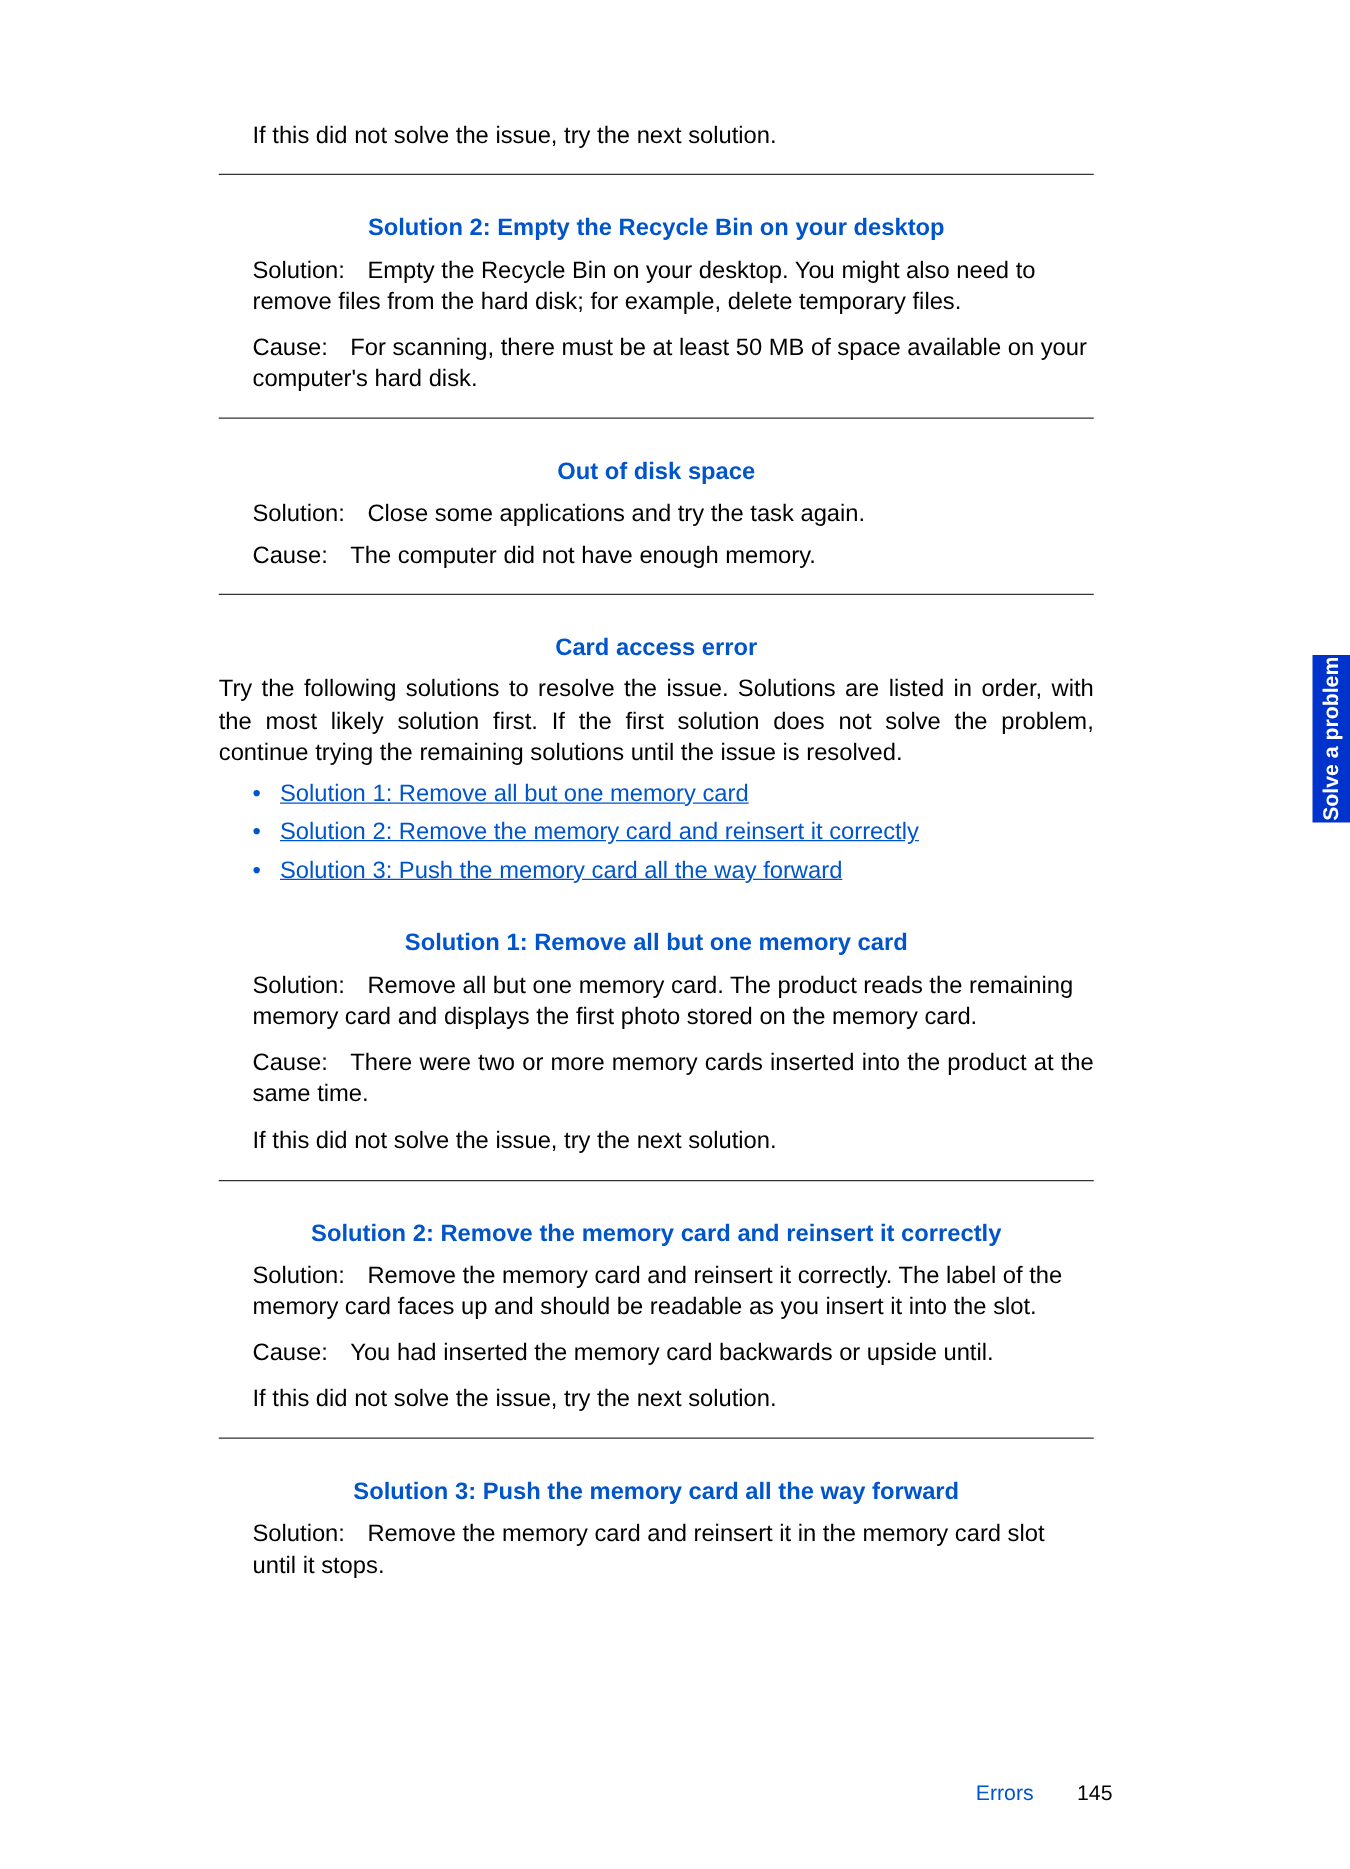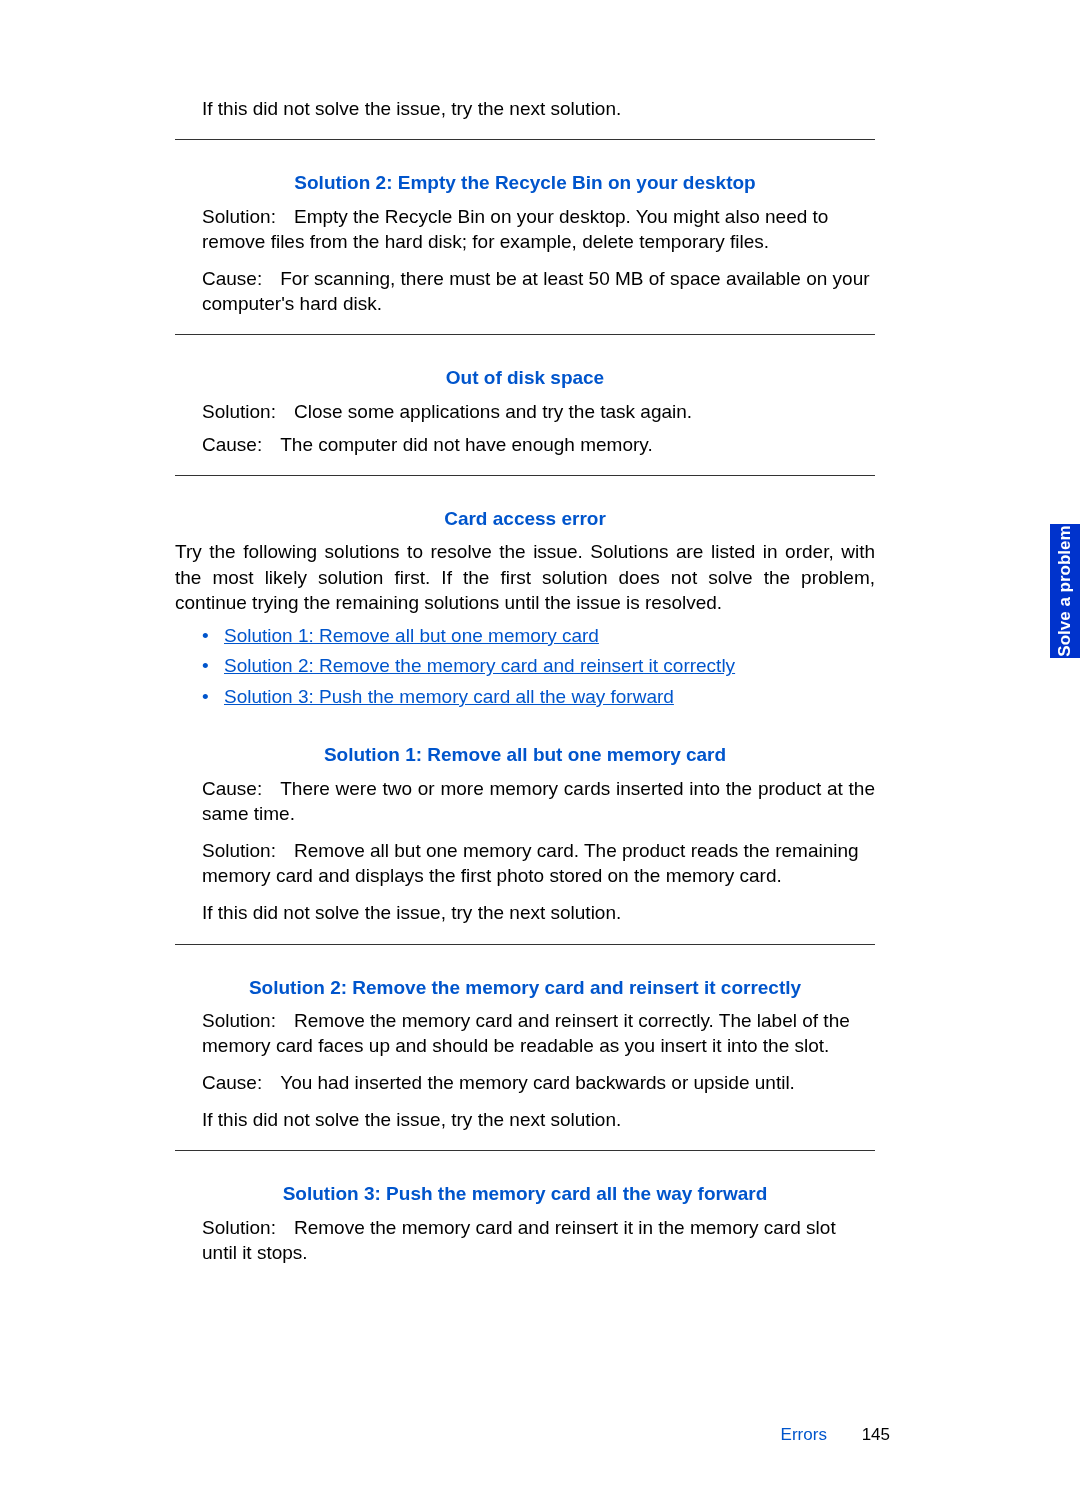--- a/index.html
+++ b/index.html
@@ -129,22 +129,22 @@
       <li><span class="dot">•</span><a href="#">Solution 2: Remove the memory card and reinsert it correctly</a></li>
       <li><span class="dot">•</span><a href="#">Solution 3: Push the memory card all the way forward</a></li>
     </ul>
   </div>
 
   <div class="section-gap"></div>
 
   <div>
     <div class="heading">Solution 1: Remove all but one memory card</div>
     <div class="body indent">
+      <p class="para-spaced"><span class="label-bold">Solution:</span><span class="gap-after-label"></span><span>Remove all but one memory card. The product reads the remaining memory card and displays the first photo stored on the memory card.</span></p>
       <p class="para-spaced" style="text-align:justify;"><span class="label-bold">Cause:</span><span class="gap-after-label"></span><span>There were two or more memory cards inserted into the product at the same time.</span></p>
-      <p class="para-spaced"><span class="label-bold">Solution:</span><span class="gap-after-label"></span><span>Remove all but one memory card. The product reads the remaining memory card and displays the first photo stored on the memory card.</span></p>
       <p>If this did not solve the issue, try the next solution.</p>
     </div>
   </div>
   <hr class="divider">
 
   <div>
     <div class="heading">Solution 2: Remove the memory card and reinsert it correctly</div>
     <div class="body indent">
       <p class="para-spaced"><span class="label-bold">Solution:</span><span class="gap-after-label"></span><span>Remove the memory card and reinsert it correctly. The label of the memory card faces up and should be readable as you insert it into the slot.</span></p>
       <p class="para-spaced"><span class="label-bold">Cause:</span><span class="gap-after-label"></span><span>You had inserted the memory card backwards or upside until.</span></p>

